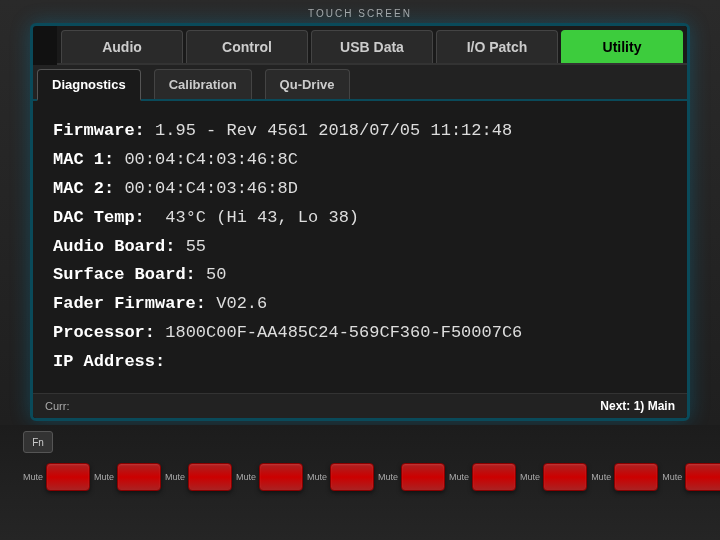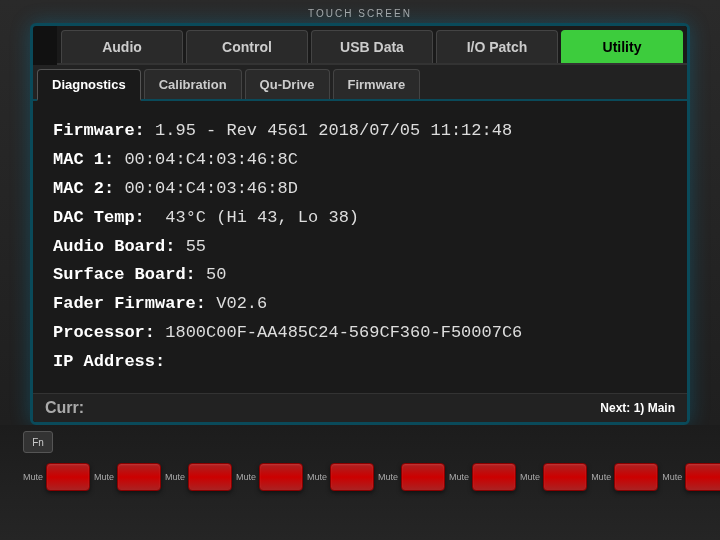--- a/index.html
+++ b/index.html
@@ -72,21 +72,21 @@
       color: #000;
       border-color: #3dcc3d;
     }
 
     
     .sub-tabs {
       display: flex;
       background: #222;
       border-bottom: 2px solid #0a4a5a;
       padding: 4px 4px 0 4px;
-      gap: 3px;
+      gap: 13px;
     }
 
     .sub-tab {
       padding: 7px 14px;
       text-align: center;
       font-size: 13px;
       font-weight: bold;
       color: #ccc;
       background: #2a2a2a;
       border-radius: 4px 4px 0 0;
@@ -127,22 +127,21 @@
       background: #222;
       border-top: 1px solid #333;
       padding: 5px 12px;
       display: flex;
       justify-content: space-between;
       align-items: center;
     }
 
     .status-curr {
       color: #aaa;
-      font-size: 16px;
-      font-weight: bold;
+      font-size: 11px;
     }
 
     .status-next {
       color: #fff;
       font-size: 12px;
       font-weight: bold;
     }
 
     
     .hardware-bottom {
@@ -217,21 +216,20 @@
       <div class="top-tab">Control</div>
       <div class="top-tab">USB Data</div>
       <div class="top-tab">I/O Patch</div>
       <div class="top-tab active">Utility</div>
     </div>
 
     <div class="sub-tabs">
       <div class="sub-tab active">Diagnostics</div>
       <div class="sub-tab">Calibration</div>
       <div class="sub-tab">Qu-Drive</div>
-      <div class="sub-tab">Firmware</div>
     </div>
 
     <div class="main-content">
       <div class="diag-line">
         <strong>Firmware:</strong> <span>1.95 - Rev 4561 2018/07/05 11:12:48</span>
       </div>
       <div class="diag-line">
         <strong>MAC 1:</strong> <span>00:04:C4:03:46:8C</span>
       </div>
       <div class="diag-line">

